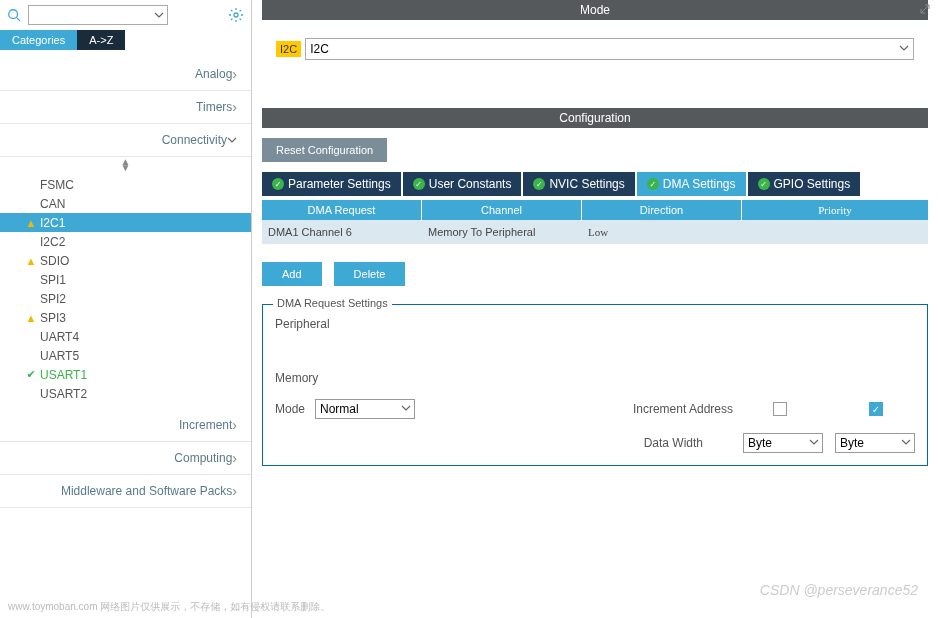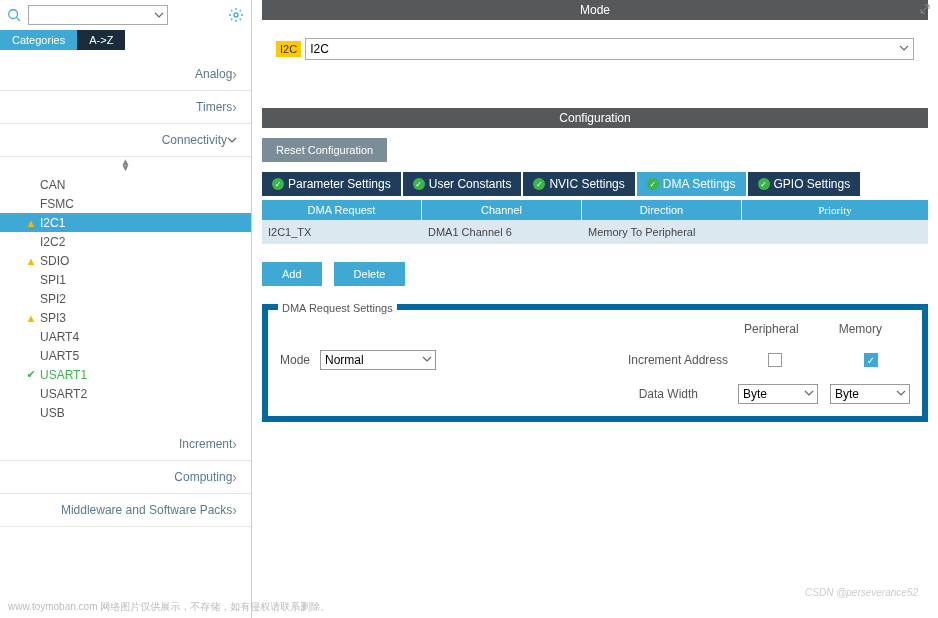--- a/index.html
+++ b/index.html
@@ -67,36 +67,36 @@
     .col-ch { flex: 0 0 160px; }
     .col-dir { flex: 0 0 160px; }
     .col-pri { flex: 1; font-family: Liberation Serif, serif; }
     
     .dma-row { display: flex; background: #dce8f0; padding: 4px 0; cursor: pointer; }
     .dma-row > div { padding: 2px 6px; font-size: 11px; color: #444; }
     
     .btn-row { display: flex; gap: 12px; margin: 18px 0 14px 0; align-items: flex-end; }
     .action-btn { background: #3fa9d6; color: #fff; border: none; padding: 6px 20px; font-size: 11px; cursor: pointer; }
     
-    .settings-group { border: 6px solid #0369a1; padding: 12px; margin-top: 4px; position: relative; }
+    .settings-group { border: 1px solid #0369a1; padding: 12px; margin-top: 4px; position: relative; }
     .settings-group .legend { position: absolute; top: -8px; left: 10px; background: #fff; padding: 0 4px; font-size: 11px; color: #555; }
     
     .settings-inner { display: flex; flex-direction: column; gap: 14px; }
     .set-row { display: flex; align-items: center; }
     .set-row .lbl { color: #555; }
     .set-row .sel { height: 20px; border: 1px solid #999; padding: 1px 16px 1px 4px; display: flex; align-items: center; min-width: 80px; position: relative; cursor: pointer; }
     .set-row .sel .chev { position: absolute; right: 3px; }
     
-    .col-headers { display: flex; justify-content: flex-end; gap: 40px; padding-right: 28px; color: #555; }
+    .col-headers { display: flex; justify-content: flex-end; gap: 40px; padding-right: 28px; color: #555; flex-direction: column; }
     
     .chk { width: 14px; height: 14px; border: 1px solid #999; display: inline-flex; align-items: center; justify-content: center; cursor: pointer; }
     .chk.checked { background: #3fa9d6; border-color: #3fa9d6; color: #fff; font-size: 10px; }
     
     .footer-note { position: absolute; bottom: 4px; left: 8px; font-size: 10px; color: #bbb; }
-    .watermark { position: absolute; bottom: 20px; right: 20px; font-size: 10px; color: #ccc; font-style: italic; }
+    .watermark { position: absolute; bottom: 20px; right: 20px; font-size: 14px; color: #ccc; font-style: italic; }
     
     .chev-svg { width: 10px; height: 10px; }
     svg.icon-sm { width: 14px; height: 14px; }
   </style>
 </head>
 <body>
 
 <div class="left-panel">
   <div class="search-bar">
     <div class="search-icon-box">
@@ -135,24 +135,24 @@
     </div>
     <div class="cat-header">
       <span>Connectivity</span>
       <span class="chev"><svg class="chev-svg" viewBox="0 0 10 10">
             <path d="M1 3 L5 7 L9 3" fill="none" stroke="#666" stroke-width="1.2"></path>
           </svg></span>
     </div>
     <div class="sort-arrow">▲<br>▼</div>
     <div class="item-list">
       <div class="item no-icon">
+          <span class="label">FSMC</span>
+        </div>
+      <div class="item no-icon">
           <span class="label">CAN</span>
-        </div>
-      <div class="item no-icon">
-          <span class="label">FSMC</span>
         </div>
       <div class="item has-icon selected">
           <span class="icon warn-icon">▲</span>
           <span class="label">I2C1</span>
         </div>
       <div class="item no-icon">
           <span class="label">I2C2</span>
         </div>
       <div class="item has-icon">
           <span class="icon warn-icon">▲</span>
@@ -173,23 +173,20 @@
         </div>
       <div class="item no-icon">
           <span class="label">UART5</span>
         </div>
       <div class="item has-icon">
           <span class="icon ok-icon">✔</span>
           <span class="label usart-green">USART1</span>
         </div>
       <div class="item no-icon">
           <span class="label">USART2</span>
-        </div>
-      <div class="item no-icon">
-          <span class="label">USB</span>
         </div>
     </div>
     <div class="cat-header">
       <span>Increment</span>
       <span class="chev">›</span>
     </div>
     <div class="cat-header">
       <span>Computing</span>
       <span class="chev">›</span>
     </div>
@@ -249,41 +246,41 @@
     </div>
 
     <div class="dma-table">
       <div class="dma-head">
         <div class="col-req">DMA Request</div>
         <div class="col-ch">Channel</div>
         <div class="col-dir">Direction</div>
         <div class="col-pri">Priority</div>
       </div>
       <div class="dma-row">
-        <div class="col-req">I2C1_TX</div>
         <div class="col-ch">DMA1 Channel 6</div>
         <div class="col-dir">Memory To Peripheral</div>
+        <div class="col-pri">Low</div>
       </div>
     </div>
 
     <div class="btn-row">
       <button class="action-btn">Add</button>
       <button class="action-btn">Delete</button>
     </div>
 
     <div class="settings-group">
       <span class="legend">DMA Request Settings</span>
       <div class="settings-inner">
         <div class="col-headers">
           <span>Peripheral</span>
           <span>Memory</span>
         </div>
         <div class="set-row">
           <span class="lbl" style="width:40px">Mode</span>
-          <div class="sel" style="width:116px">
+          <div class="sel" style="width:100px">
             <span>Normal</span>
             <span class="chev"><svg class="chev-svg" viewBox="0 0 10 10">
                   <path d="M1 3 L5 7 L9 3" fill="none" stroke="#666" stroke-width="1.2"></path>
                 </svg></span>
           </div>
           <div style="flex:1"></div>
           <span class="lbl" style="margin-right:40px">Increment Address</span>
           <span class="chk" style="margin-right:82px"></span>
           <span class="chk checked" style="margin-right:32px">✓</span>
         </div>

